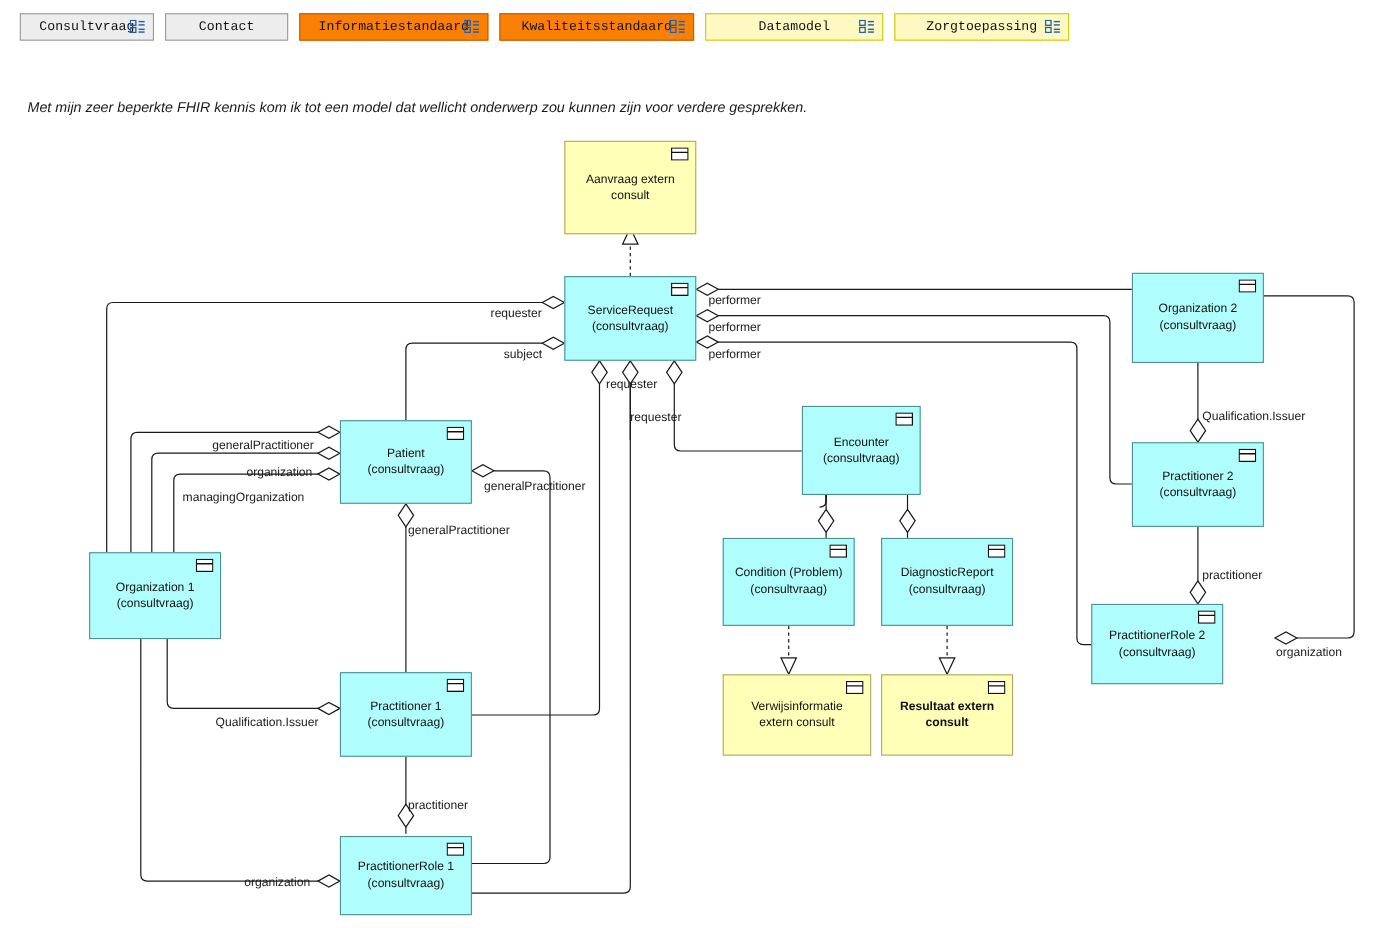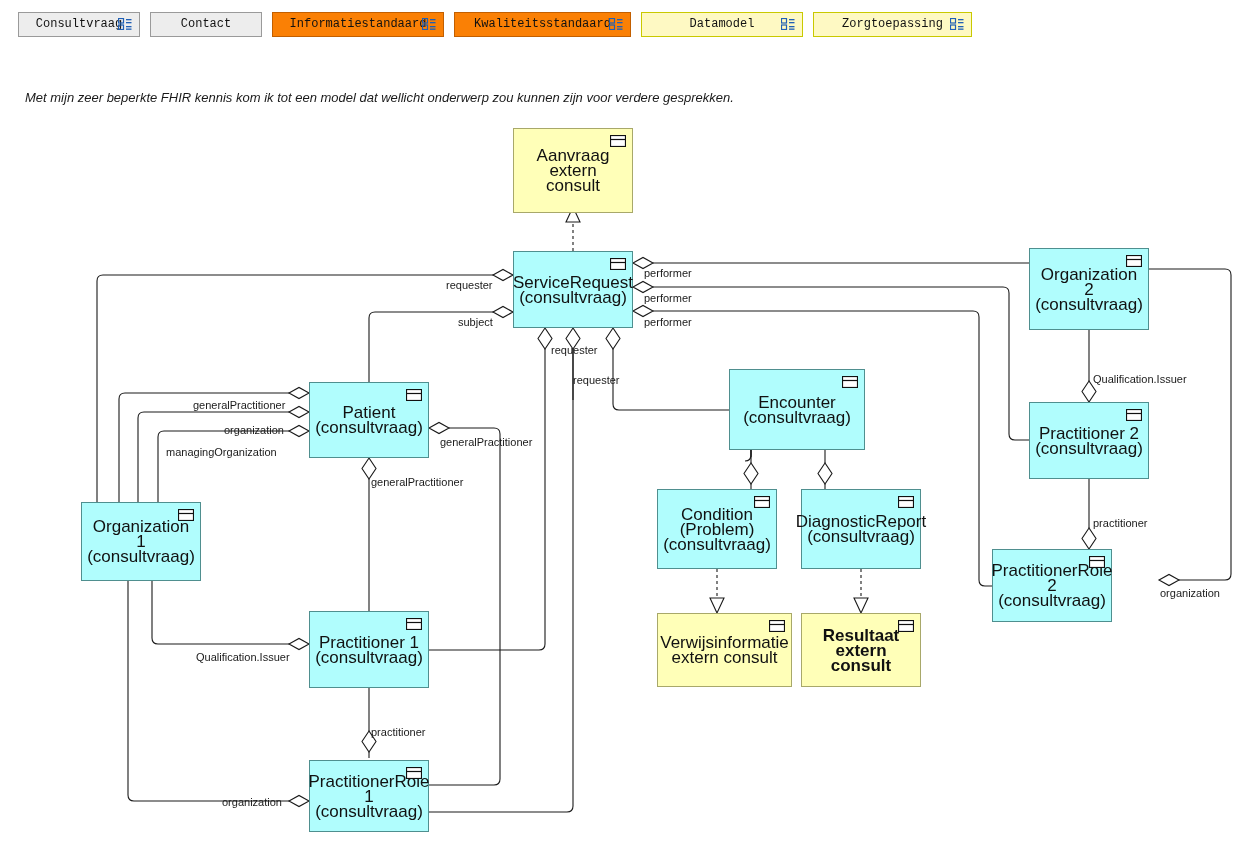--- a/index.html
+++ b/index.html
@@ -58,21 +58,21 @@
   #canvas{position:absolute;left:0;top:0;width:1254px;height:844px;}
   #wires{position:absolute;left:0;top:0;width:1254px;height:844px;pointer-events:none;}
 
   
   .node{
     position:absolute;
     box-sizing:border-box;
     border:1px solid #6e6e6e;
     display:flex;align-items:center;justify-content:center;
     text-align:center;
-    font-size:17px;
+    font-size:11px;
     line-height:15px;
     color:#111;
     white-space:pre-line;
     padding:4px 6px;
   }
   .node.cyan{background:#b0fdfd;border-color:#4f8f8f;}
   .node.yellow{background:#ffffb8;border-color:#a8a86a;}
   .node .node-icon{
     position:absolute;right:6px;top:5px;width:16px;height:12px;
   }
@@ -308,21 +308,21 @@
       <div class="node cyan" style="left: 309px; top: 611px; width: 120px; height: 77px;"><span class="node-label">Practitioner 1
 (consultvraag)</span><span class="node-icon"><svg viewBox="0 0 16 12" width="16" height="12" aria-hidden="true">
             <rect x="0.5" y="0.5" width="15" height="11" fill="#ffffff" stroke="#111" stroke-width="1.2"></rect>
             <line x1="0.5" y1="4.5" x2="15.5" y2="4.5" stroke="#111" stroke-width="1.2"></line>
           </svg></span></div>
       <div class="node cyan" style="left: 309px; top: 760px; width: 120px; height: 72px;"><span class="node-label">PractitionerRole 1
 (consultvraag)</span><span class="node-icon"><svg viewBox="0 0 16 12" width="16" height="12" aria-hidden="true">
             <rect x="0.5" y="0.5" width="15" height="11" fill="#ffffff" stroke="#111" stroke-width="1.2"></rect>
             <line x1="0.5" y1="4.5" x2="15.5" y2="4.5" stroke="#111" stroke-width="1.2"></line>
           </svg></span></div>
-      <div class="node cyan" style="left: 729px; top: 369px; width: 136px; height: 81px;"><span class="node-label">Encounter
+      <div class="node cyan" style="left: 729px; top: 369px; width: 108px; height: 81px;"><span class="node-label">Encounter
 (consultvraag)</span><span class="node-icon"><svg viewBox="0 0 16 12" width="16" height="12" aria-hidden="true">
             <rect x="0.5" y="0.5" width="15" height="11" fill="#ffffff" stroke="#111" stroke-width="1.2"></rect>
             <line x1="0.5" y1="4.5" x2="15.5" y2="4.5" stroke="#111" stroke-width="1.2"></line>
           </svg></span></div>
       <div class="node cyan" style="left: 657px; top: 489px; width: 120px; height: 80px;"><span class="node-label">Condition (Problem)
 (consultvraag)</span><span class="node-icon"><svg viewBox="0 0 16 12" width="16" height="12" aria-hidden="true">
             <rect x="0.5" y="0.5" width="15" height="11" fill="#ffffff" stroke="#111" stroke-width="1.2"></rect>
             <line x1="0.5" y1="4.5" x2="15.5" y2="4.5" stroke="#111" stroke-width="1.2"></line>
           </svg></span></div>
       <div class="node cyan" style="left: 801px; top: 489px; width: 120px; height: 80px;"><span class="node-label">DiagnosticReport

